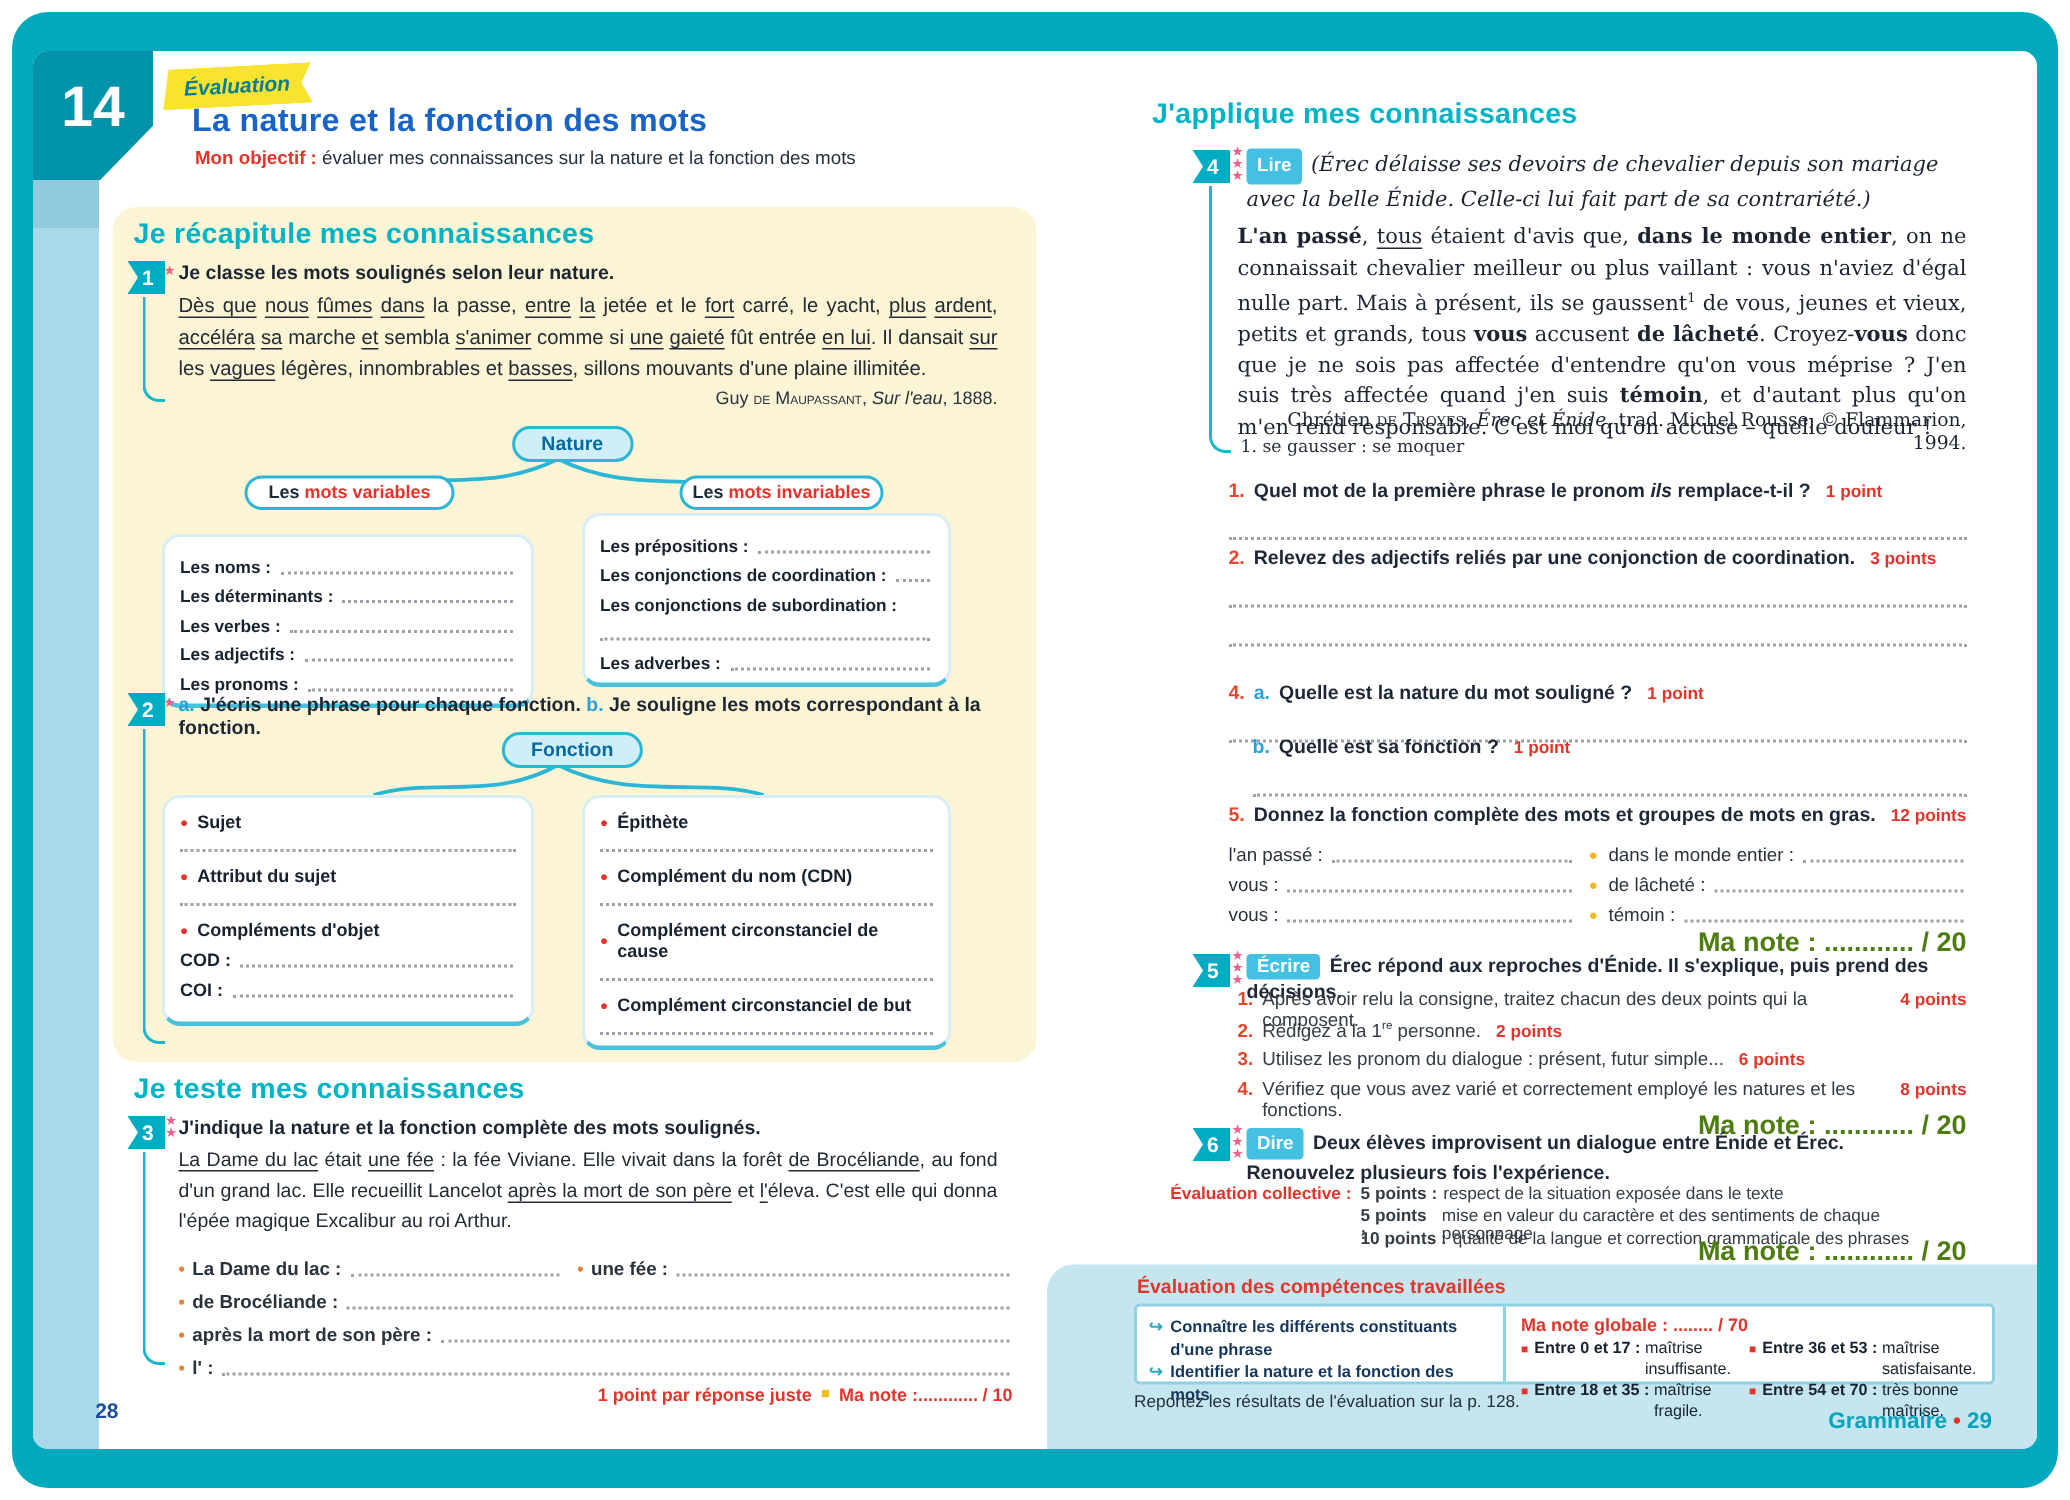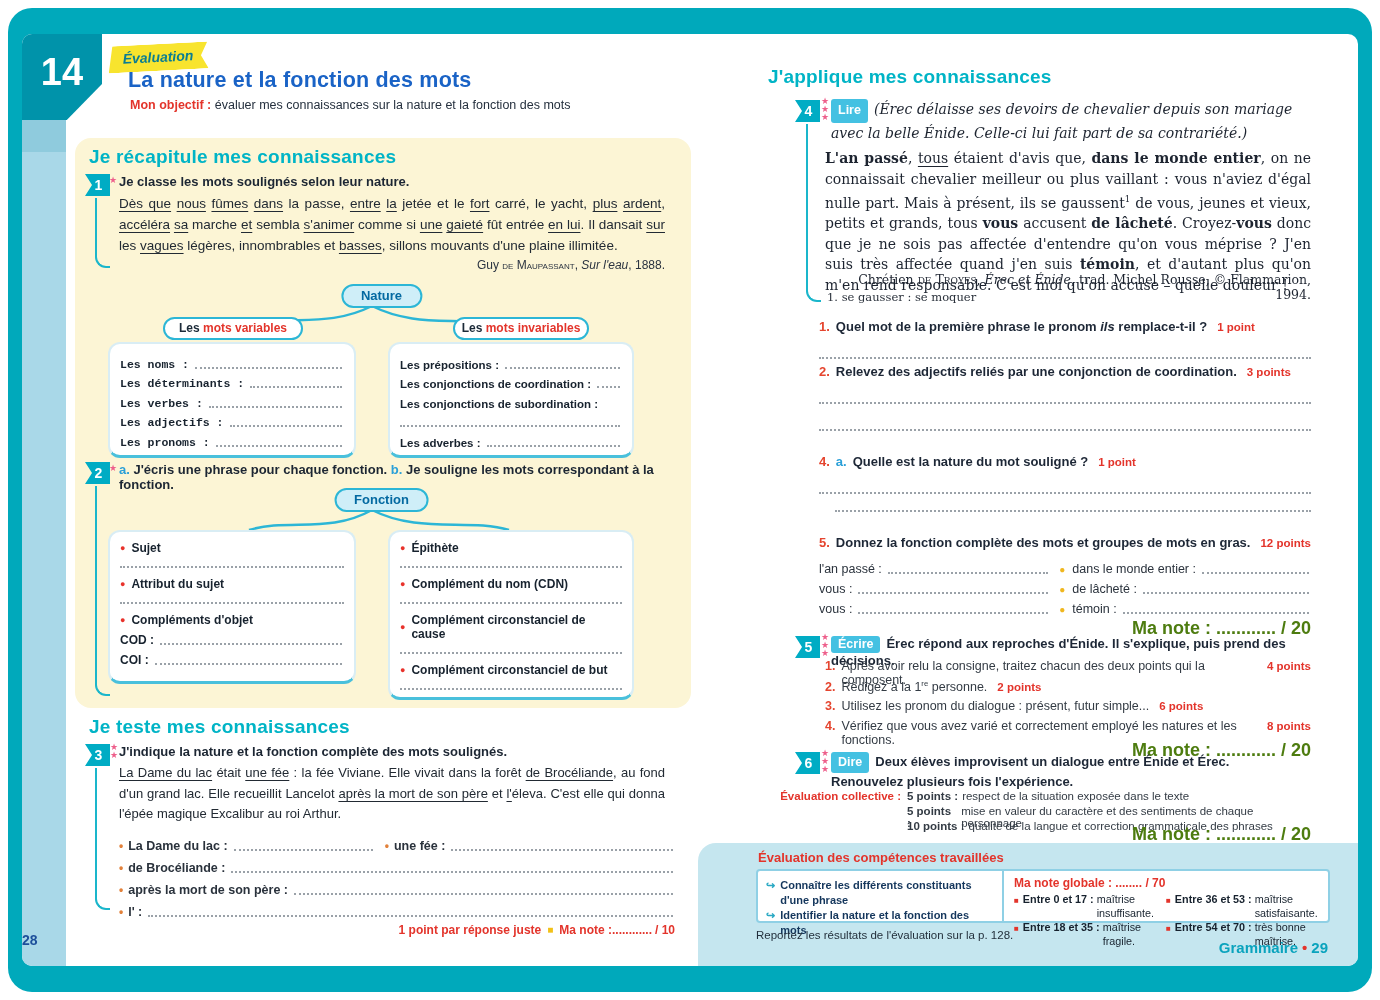--- a/index.html
+++ b/index.html
@@ -96,21 +96,21 @@
   .skill .arrow{color:#2aa9c4;margin-right:5px;font-weight:bold;}
   .comp-right{flex:1;padding:5px 10px;box-sizing:border-box;}
   .gnote{color:#e3342b;font-weight:bold;font-size:12px;}
   .bands{display:flex;flex-wrap:wrap;margin-top:2px;}
   .band{flex:0 0 50%;display:flex;align-items:baseline;font-size:10.8px;color:#17222e;line-height:14px;box-sizing:border-box;}
   .band .rsq{color:#e3342b;font-size:8px;margin-right:4px;}
   .band .brange{font-weight:bold;margin-right:3px;white-space:nowrap;}
   .report{position:absolute;left:58px;top:86px;font-size:11.5px;color:#23303c;}
   .gfooter{position:absolute;right:30px;top:96px;font-size:15px;font-weight:bold;color:#0aa3bd;}
   .gfooter .sep{color:#e3342b;margin:0 4px;}
-  .pageno{position:absolute;left:0;width:44px;top:898px;text-align:left;color:#1d4f9b;font-weight:bold;font-size:14px;}
+  .pageno{position:absolute;left:13px;width:44px;top:898px;text-align:right;color:#1d4f9b;font-weight:bold;font-size:14px;}
 </style>
 </head>
 <body>
 
 <div class="frame"></div>
 <div class="sheet">
 
   <div class="side-strip"></div>
   <div class="strip-top"></div>
 
@@ -140,21 +140,21 @@
       <div class="bracket" style="left:20px;top:60px;height:68px;"></div>
 
       <div class="diagram" style="top:146px;height:176px;">
         <svg class="branchsvg" width="585" height="60" viewBox="0 0 585 60">
           <path d="M283,22 C235,46 195,28 150,44" stroke="#2cb6d6" stroke-width="2.5" fill="none"></path>
           <path d="M283,22 C331,46 375,30 420,44" stroke="#2cb6d6" stroke-width="2.5" fill="none"></path>
         </svg>
         <div class="rootpill">Nature</div>
         <div class="pill" style="left:74px;top:33px;width:136px;"><span style="font-weight: bold;">Les </span><span style="font-weight: bold; color: rgb(227, 52, 43);">mots variables</span></div>
         <div class="pill" style="left:364px;top:33px;width:132px;"><span style="font-weight: bold;">Les </span><span style="font-weight: bold; color: rgb(227, 52, 43);">mots invariables</span></div>
-        <div class="dbox" style="left:19px;top:58px;width:248px;height:116px;font-family:Liberation Mono, monospace;">
+        <div class="dbox" style="left:19px;top:72px;width:248px;height:116px;">
           <div class="drow">
               <span>Les noms :</span>
               <span class="dl"></span>
             </div>
           <div class="drow">
               <span>Les déterminants :</span>
               <span class="dl"></span>
             </div>
           <div class="drow">
               <span>Les verbes :</span>
@@ -334,20 +334,21 @@
       <div class="dotline"></div>
     </div>
     <div class="q" style="top:346px;">
       <div class="dotline"></div>
     </div>
     <div class="q" style="top:391px;">
       <div class="qtext"><span class="qnum">4.</span><span class="qnum" style="color:#2ba0d8;">a.</span><span>Quelle est la nature du mot souligné ?</span><span class="points">1 point</span></div>
       <div class="dotline"></div>
     </div>
     <div class="q" style="top:427px;left:72px;width:476px;">
+      <div class="qtext"><span class="qnum" style="color:#2ba0d8;">b.</span><span>Quelle est sa fonction ?</span><span class="points">1 point</span></div>
       <div class="dotline"></div>
     </div>
     <div class="q" style="top:472px;">
       <div class="qtext"><span class="qnum">5.</span><span>Donnez la fonction complète des mots et groupes de mots en gras.</span><span class="points">12 points</span></div>
       <div style="margin-top:4px;">
         <div class="q5row">
           <span class="half">
               <span>l'an passé :</span>
               <span class="dl"></span>
             </span>

